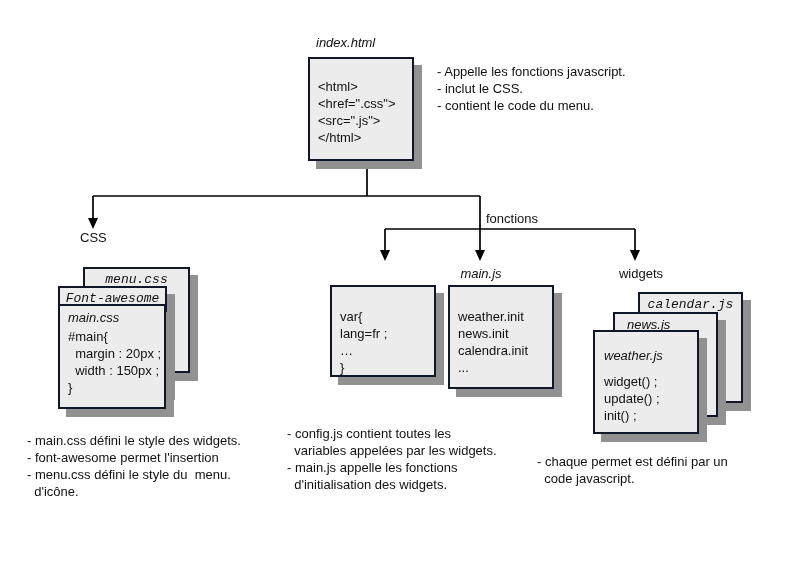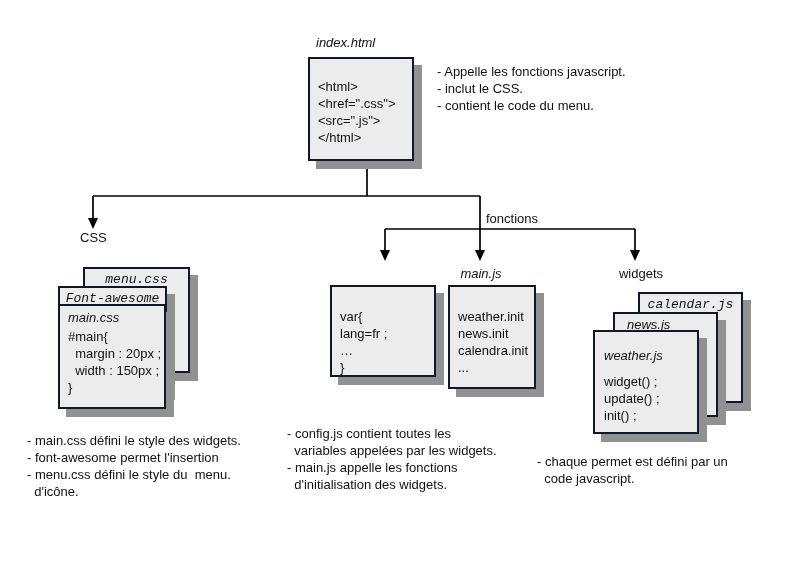--- a/index.html
+++ b/index.html
@@ -77,21 +77,21 @@
   </div>
 </div>
 
 <div class="filebox" style="left:330px;top:285px;width:106px;height:92px;padding:21px 2px 0 8px;">
   <div class="code-line">var{</div>
   <div class="code-line">lang=fr ;</div>
   <div class="code-line">…</div>
   <div class="code-line">}</div>
 </div>
 
-<div class="filebox" style="left:448px;top:285px;width:88px;height:104px;padding:21px 2px 0 8px;">
+<div class="filebox" style="left:448px;top:285px;width:106px;height:104px;padding:21px 2px 0 8px;">
   <div class="code-line">weather.init</div>
   <div class="code-line">news.init</div>
   <div class="code-line">calendra.init</div>
   <div class="code-line">...</div>
 </div>
 
 <div class="filebox" style="left:638px;top:292px;width:105px;height:111px;padding-top:3px;">
   <div class="box-title center">calendar.js</div>
 </div>
 <div class="filebox" style="left:613px;top:312px;width:105px;height:105px;padding:3px 0 0 12px;">

